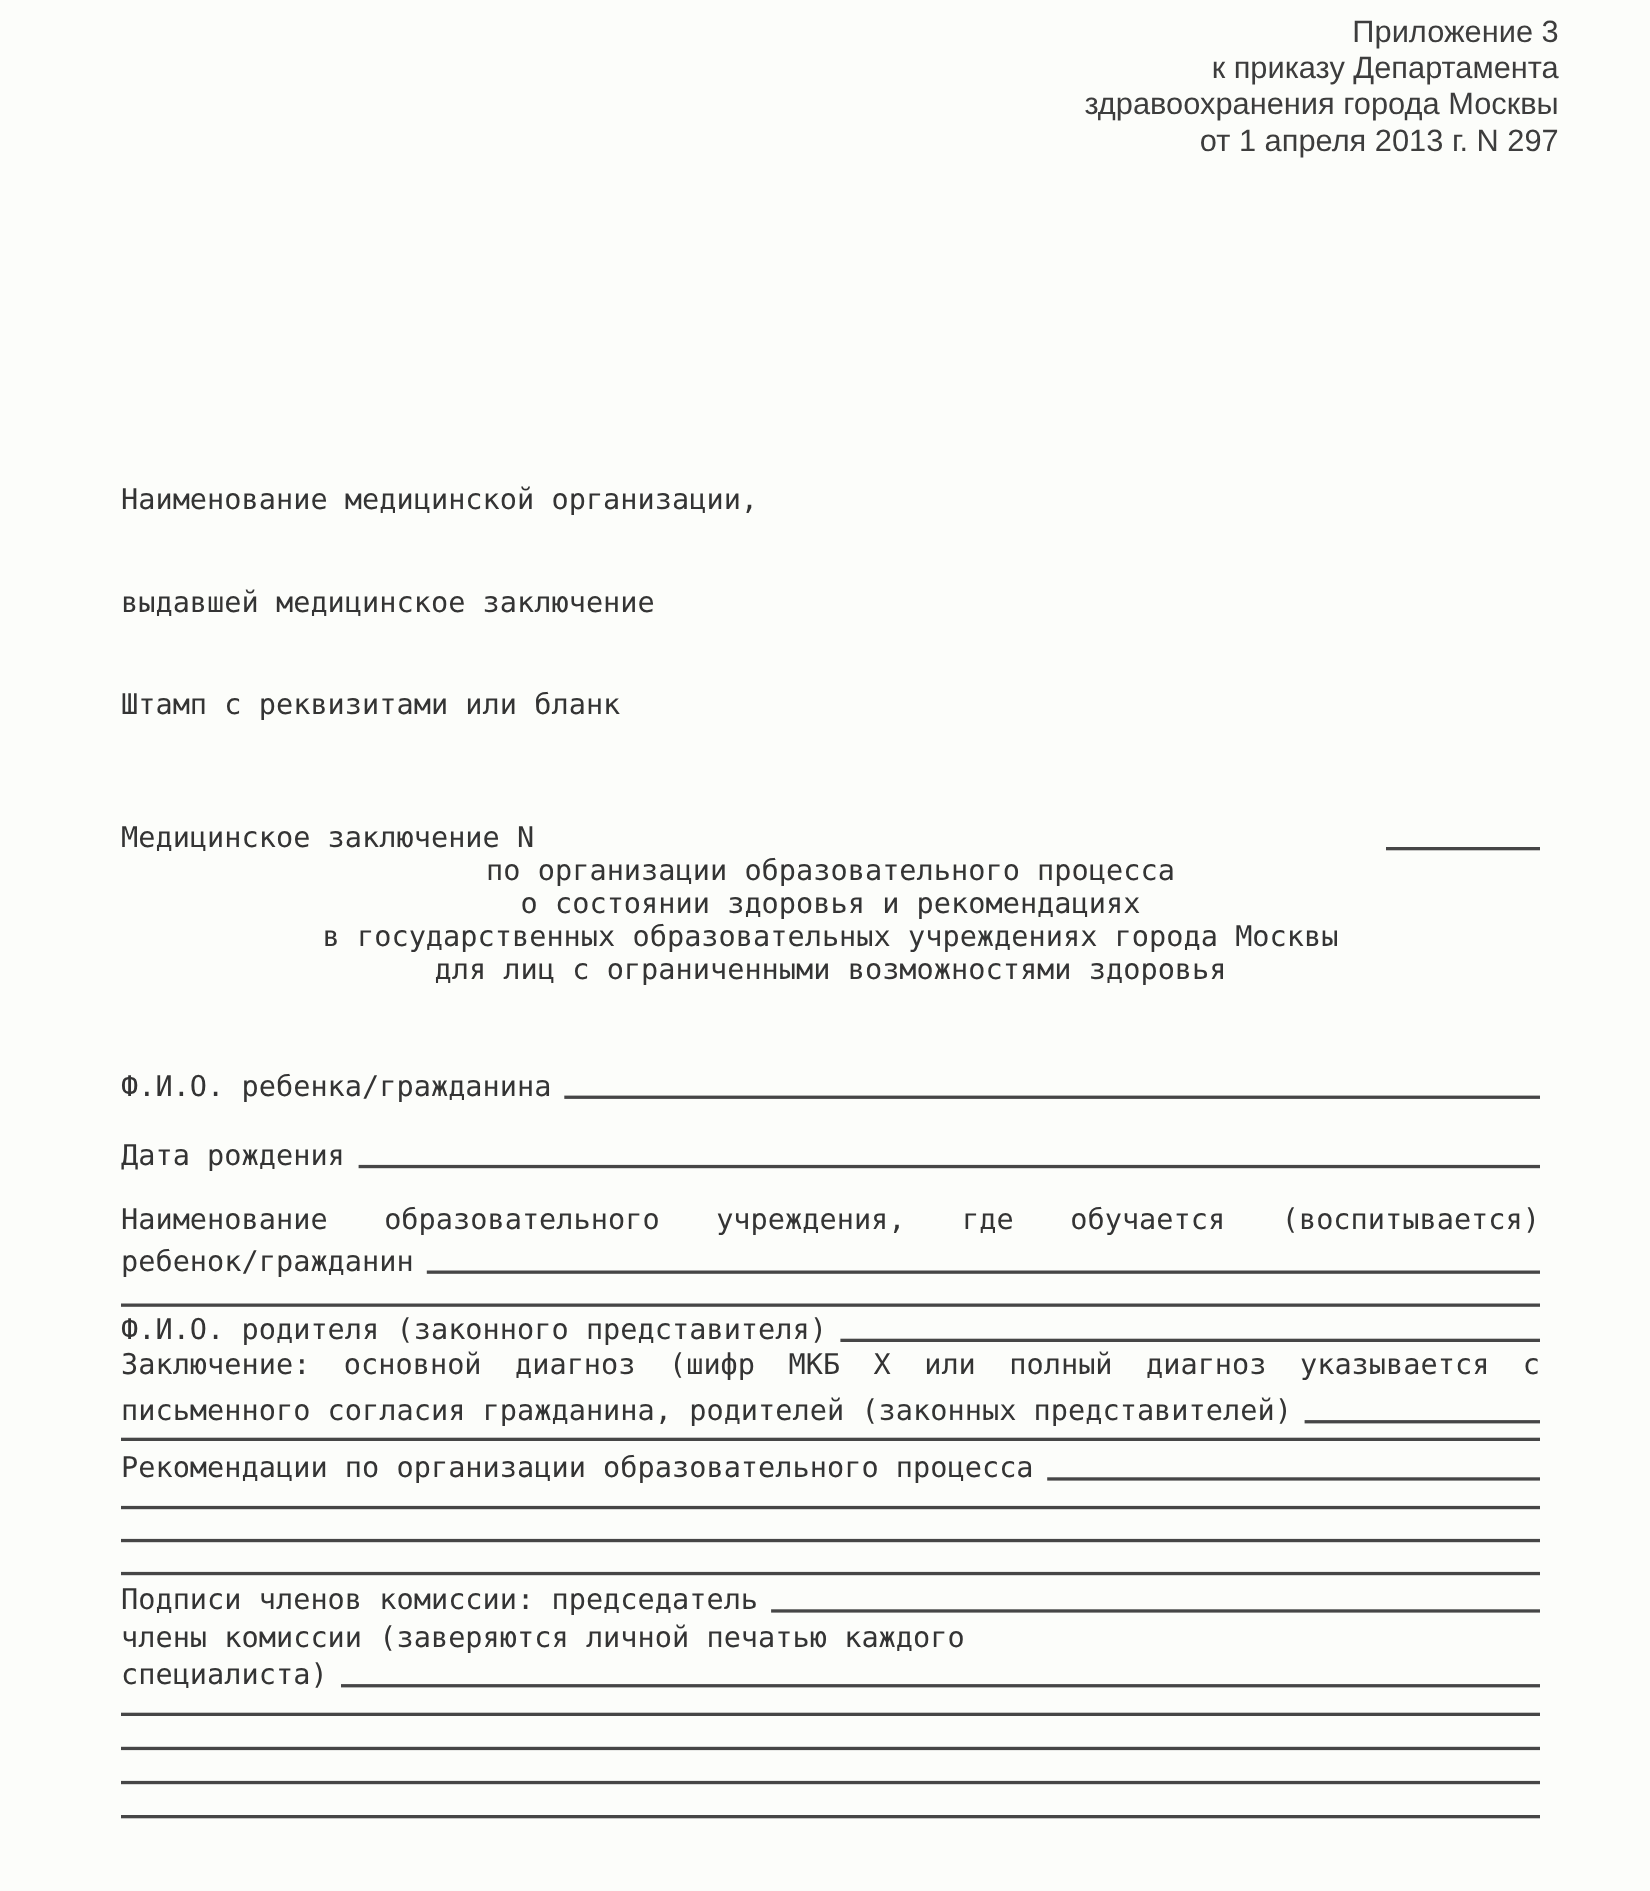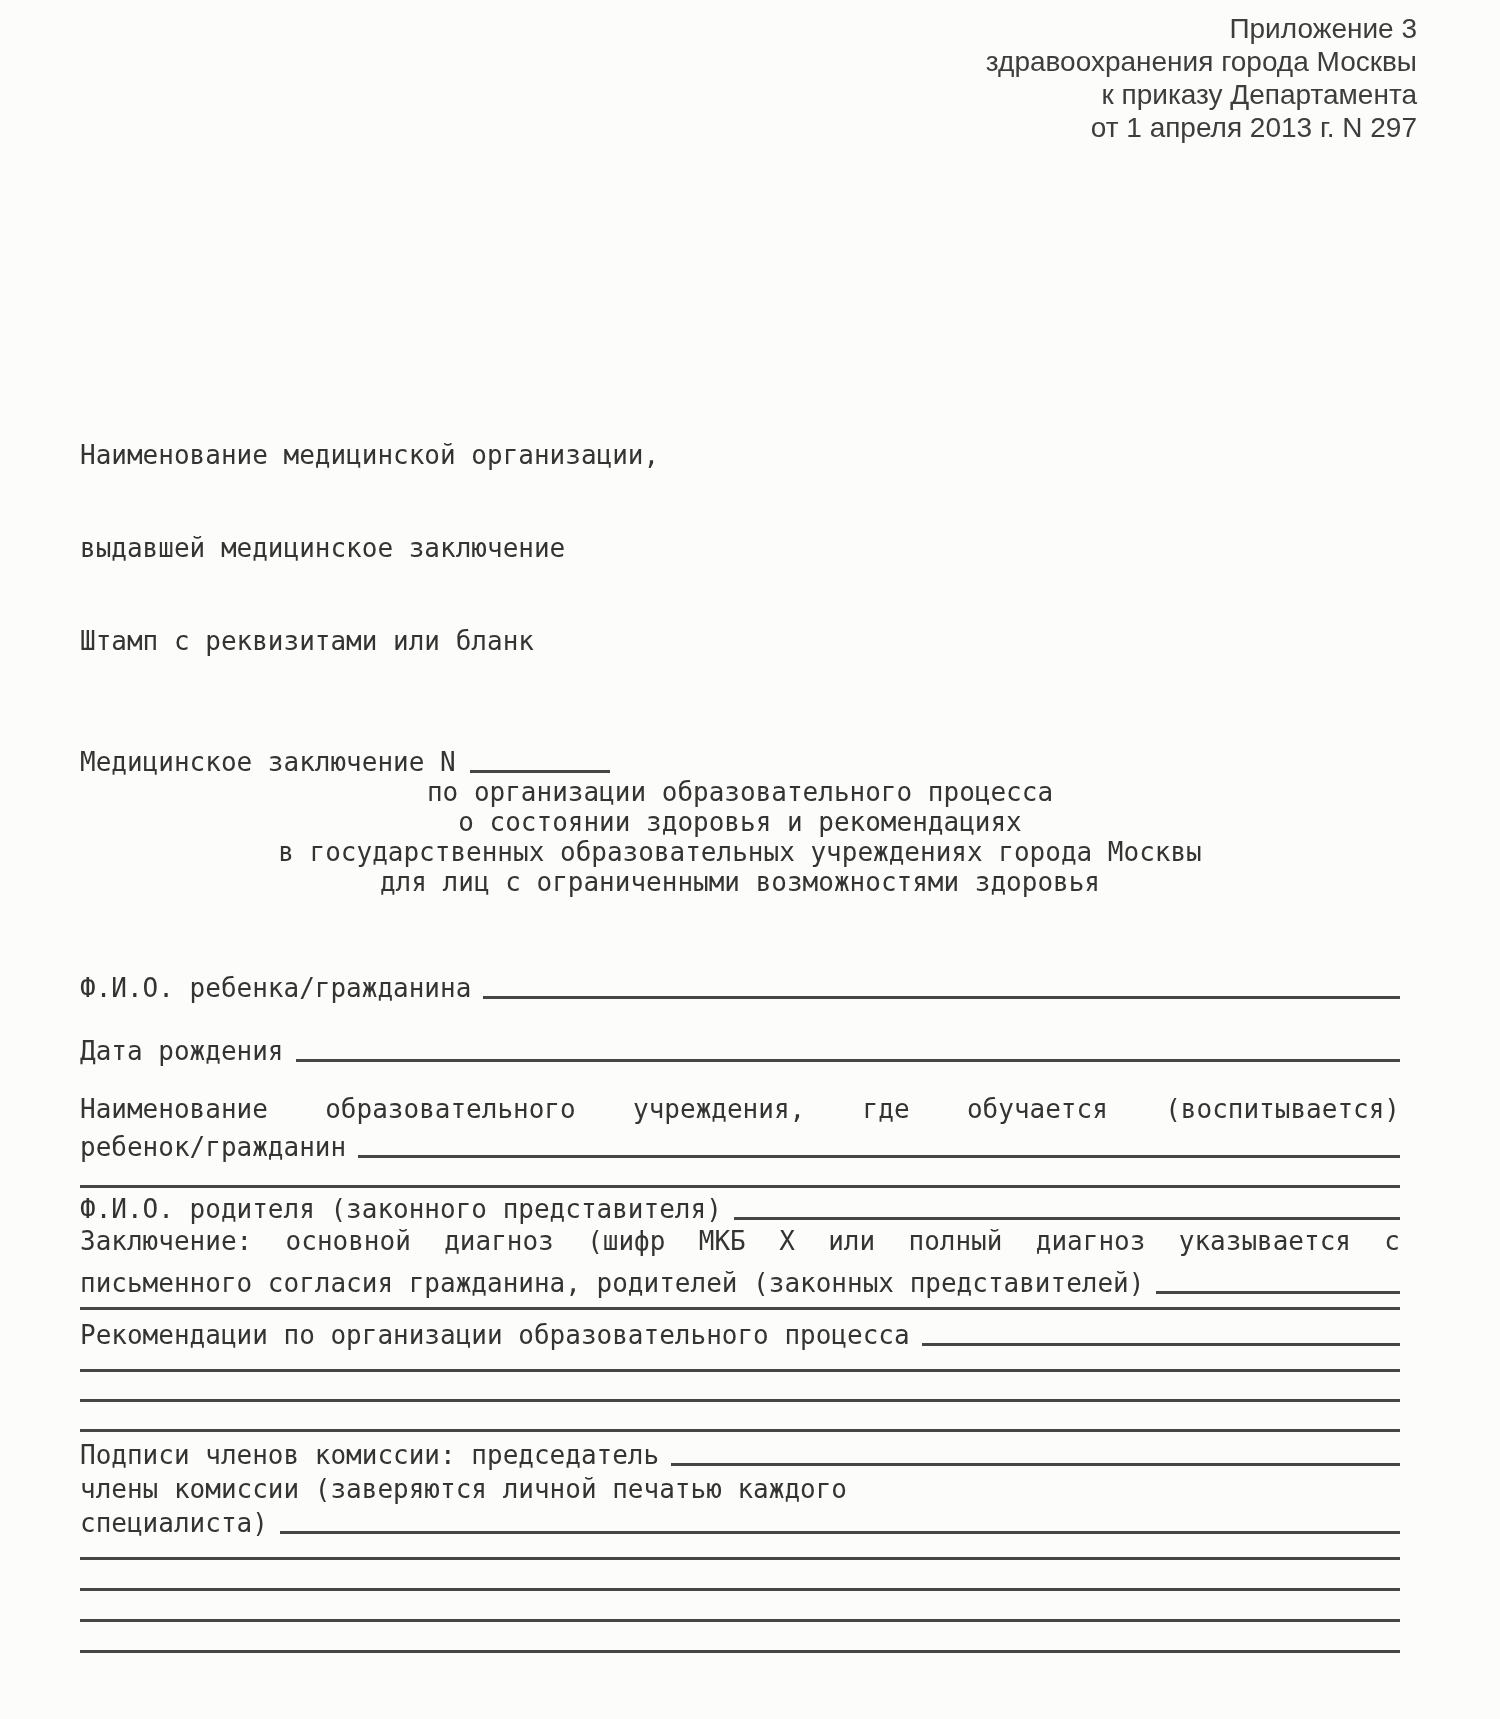--- a/index.html
+++ b/index.html
@@ -25,36 +25,36 @@
   .header{
     padding-top:12px;
     margin-right:83px;
     text-align:right;
     font-family:"Liberation Sans", sans-serif;
     font-size:28px;
     line-height:33px;
     color:var(--header-text);
   }
   .content{
-    margin-left:80px;
+    margin-left:110px;
     margin-right:100px; 
   }
   .org-block{
     margin-top:234px;
     line-height:31px;
     white-space:pre;
   }
   .title-block{
     margin-top:28px;
     line-height:30px;
     text-align:center;
   }
   .title-row{
     display:flex;
-    justify-content:flex-start;
+    justify-content:space-between;
     align-items:flex-end;
     height:30px;
   }
   .uline{
     display:inline-block;
     border-bottom:3px solid var(--line);
     margin:0 0 4px 14px;
   }
   .f-row{
     display:flex;
@@ -88,22 +88,22 @@
   .mt-4{margin-top:4px;justify-content:space-between;}
   .mt-2{margin-top:2px;}
 </style>
 </head>
 <body>
 
 <div class="page">
 
   <div class="header">
     <div>Приложение 3</div>
+    <div>к приказу Департамента</div>
     <div>здравоохранения города Москвы</div>
-    <div>к приказу Департамента</div>
     <div>от 1 апреля 2013 г. N 297</div>
   </div>
 
   <div class="content">
 
     <div class="org-block">
       <div>Наименование медицинской организации,</div>
       <div>выдавшей медицинское заключение</div>
       <div>Штамп с реквизитами или бланк</div>
     </div>

